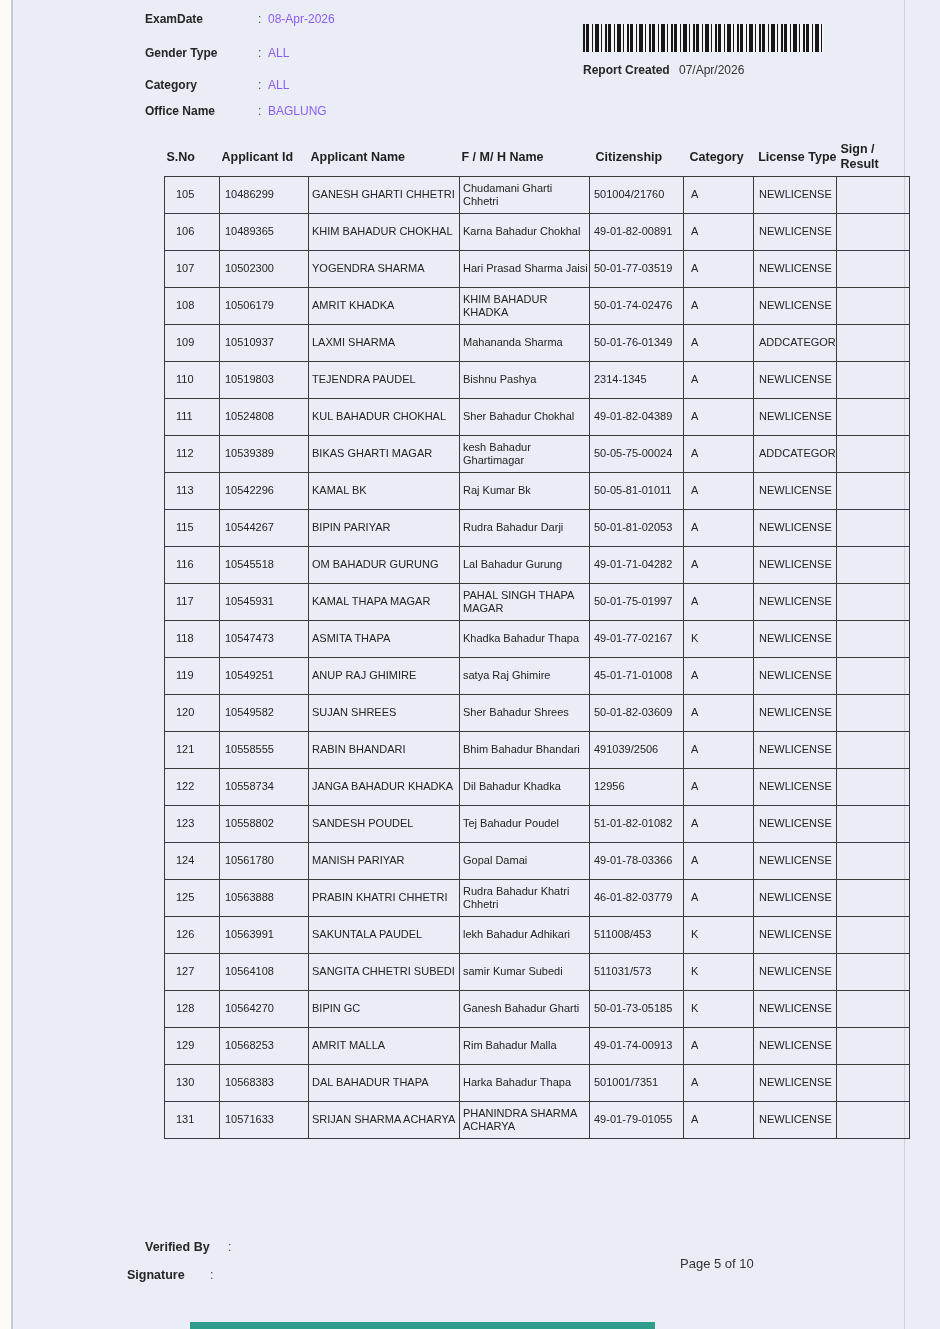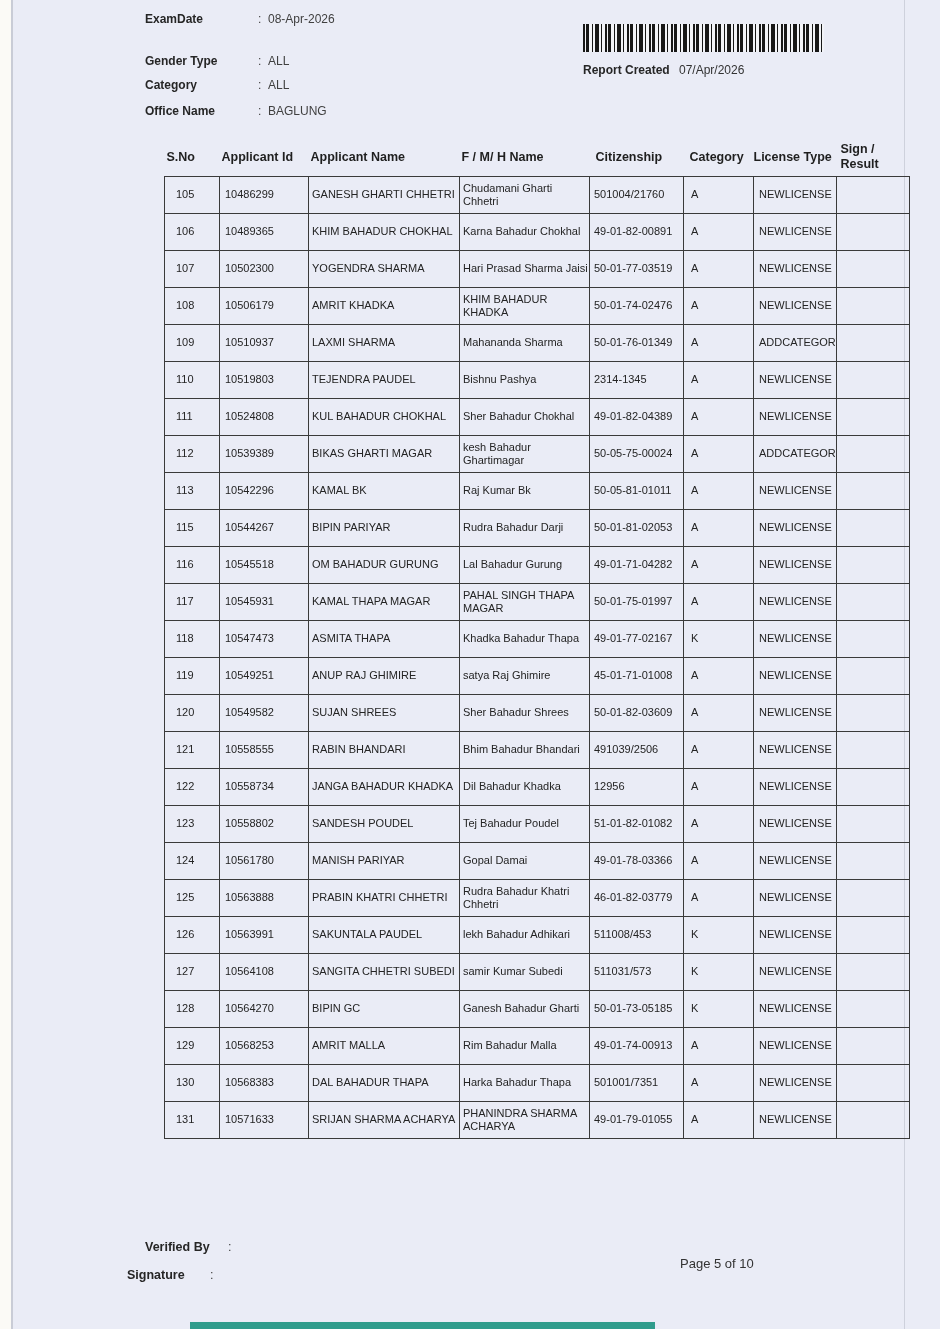--- a/index.html
+++ b/index.html
@@ -10,24 +10,24 @@
     color:#2d2d2d;
   }
   
   .left-margin{position:absolute;left:0;top:0;width:11px;height:1329px;background:#fbfaf6;}
   .left-edge-line{position:absolute;left:11px;top:0;width:2px;height:1329px;background:#c9ccd6;}
   .right-edge-line{position:absolute;left:904px;top:0;width:1px;height:1329px;background:#ced1dc;}
 
   
   .meta{position:absolute;left:145px;top:12px;width:340px;}
   .meta-row{position:absolute;left:0;white-space:nowrap;font-size:12px;}
-  .meta-row.r0{top:0px;} .meta-row.r1{top:42px;} .meta-row.r2{top:66px;} .meta-row.r3{top:92px;}
+  .meta-row.r0{top:0px;} .meta-row.r1{top:34px;} .meta-row.r2{top:66px;} .meta-row.r3{top:92px;}
   .meta-label{display:inline-block;width:113px;font-weight:bold;color:#262626;}
   .meta-colon{display:inline-block;width:10px;color:#444;}
-  .meta-value{color:#404040;}
+  .meta-value{color:#8b5cf6;}
 
   
   .barcode{
     position:absolute;left:583px;top:24px;width:241px;height:28px;
     background:repeating-linear-gradient(90deg,
       #171717 0 2px,#f2f3f7 2px 3px,
       #171717 3px 6px,#f2f3f7 6px 9px,
       #171717 9px 10px,#f2f3f7 10px 12px,
       #171717 12px 16px,#f2f3f7 16px 18px,
       #171717 18px 19px,#f2f3f7 19px 22px);
@@ -40,21 +40,21 @@
   .table-wrap{position:absolute;left:120px;top:140px;width:745px;margin-left:44px;}
   table{border-collapse:collapse;table-layout:fixed;width:745px;}
   col.w-sno{width:55px;} col.w-id{width:89px;} col.w-name{width:151px;} col.w-fmh{width:130px;}
   col.w-citizenship{width:94px;} col.w-category{width:70px;} col.w-license{width:83px;} col.w-sign{width:73px;}
   thead th{
     border:none;font-size:12.5px;font-weight:bold;color:#1f1f1f;
     vertical-align:middle;height:34px;line-height:1.2;text-align:left;padding:0 0 2px 2px;
   }
   thead th.h-citizenship{padding-left:6px;}
   thead th.h-category{padding-left:6px;}
-  thead th.h-license{text-align:left;padding-left:0;}
+  thead th.h-license{text-align:right;padding-left:0;}
   thead th.h-sign{padding-left:4px;}
   tbody td{
     border:1.6px solid #3a3a3a;height:36px;vertical-align:middle;
     font-size:11px;color:#242424;line-height:1.2;padding:0 0 0 3px;overflow:hidden;
   }
   tbody td.c-sno{padding-left:11px;}
   tbody td.c-id{padding-left:5px;white-space:nowrap;}
   tbody td.c-name{white-space:nowrap;}
   tbody td.c-fmh{padding-left:3px;}
   tbody td.c-citizenship{padding-left:4px;white-space:nowrap;}

